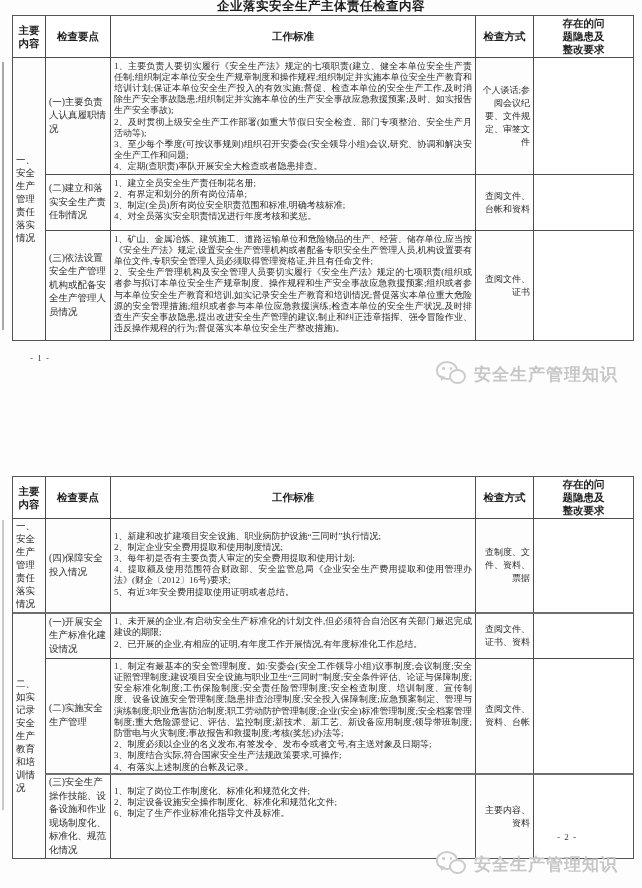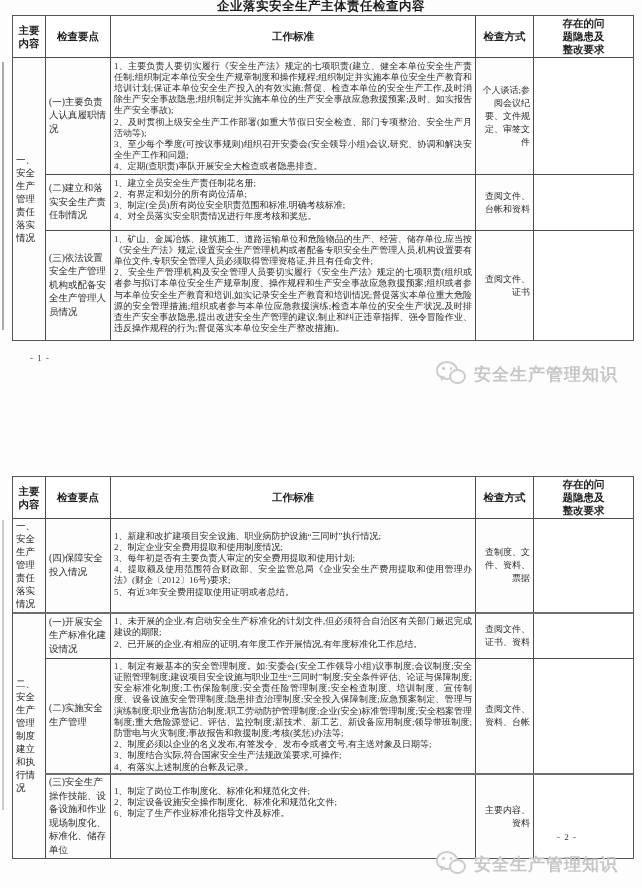--- a/index.html
+++ b/index.html
@@ -170,42 +170,42 @@
           <div class="clip" style="height:70px">1、新建和改扩建项目安全设施、职业病防护设施“三同时”执行情况;
 2、制定企业安全费用提取和使用制度情况;
 3、每年初是否有主要负责人审定的安全费用提取和使用计划;
 4、提取额及使用范围符合财政部、安全监管总局《企业安全生产费用提取和使用管理办法》(财企〔2012〕16号)要求;
 5、有近3年安全费用提取使用证明或者总结。</div>
         </td>
     <td class="method-cell">查制度、文件、资料、票据</td>
     <td class="issue-cell"></td>
   </tr>
   <tr style="height:45px" class="thick-top">
-    <td class="section-cell" rowspan="3">二、安全生产管理制度建立和执行情况</td>
+    <td class="section-cell" rowspan="3">二、如实记录安全生产教育和培训情况</td>
     <td class="point-cell">(一)开展安全生产标准化建设情况</td>
     <td class="standard-cell">
           <div class="clip" style="height:39px">1、未开展的企业,有启动安全生产标准化的计划文件,但必须符合自治区有关部门最迟完成建设的期限;
 2、已开展的企业,有相应的证明,有年度工作开展情况,有年度标准化工作总结。</div>
         </td>
     <td class="method-cell">查阅文件、证书、资料</td>
     <td class="issue-cell"></td>
   </tr>
   <tr style="height:116px">
     <td class="point-cell">(二)实施安全生产管理</td>
     <td class="standard-cell">
           <div class="clip" style="height:110px">1、制定有最基本的安全管理制度。如:安委会(安全工作领导小组)议事制度;会议制度;安全证照管理制度;建设项目安全设施与职业卫生“三同时”制度;安全条件评估、论证与保障制度;安全标准化制度;工伤保险制度;安全责任险管理制度;安全检查制度、培训制度、宣传制度、设备设施安全管理制度;隐患排查治理制度;安全投入保障制度;应急预案制定、管理与演练制度;职业危害防治制度;职工劳动防护管理制度;企业(安全)标准管理制度;安全档案管理制度;重大危险源登记、评估、监控制度;新技术、新工艺、新设备应用制度;领导带班制度;防雷电与火灾制度;事故报告和救援制度;考核(奖惩)办法等;
 2、制度必须以企业的名义发布,有签发令、发布令或者文号,有主送对象及日期等;
 3、制度结合实际,符合国家安全生产法规政策要求,可操作;
 4、有落实上述制度的台帐及记录。</div>
         </td>
     <td class="method-cell">查阅文件、资料、台帐</td>
     <td class="issue-cell"></td>
   </tr>
   <tr style="height:67px" class="thick-top">
-    <td class="point-cell">(三)安全生产操作技能、设备设施和作业现场制度化、标准化、储存单位</td>
+    <td class="point-cell">(三)安全生产操作技能、设备设施和作业现场制度化、标准化、规范化情况</td>
     <td class="standard-cell">
           <div class="clip" style="height:61px">1、制定了岗位工作制度化、标准化和规范化文件;
 2、制定设备设施安全操作制度化、标准化和规范化文件;
 6、制定了生产作业标准化指导文件及标准。</div>
         </td>
     <td class="method-cell">主要内容、资料</td>
     <td class="issue-cell"></td>
   </tr>
 </tbody>
   </table>

